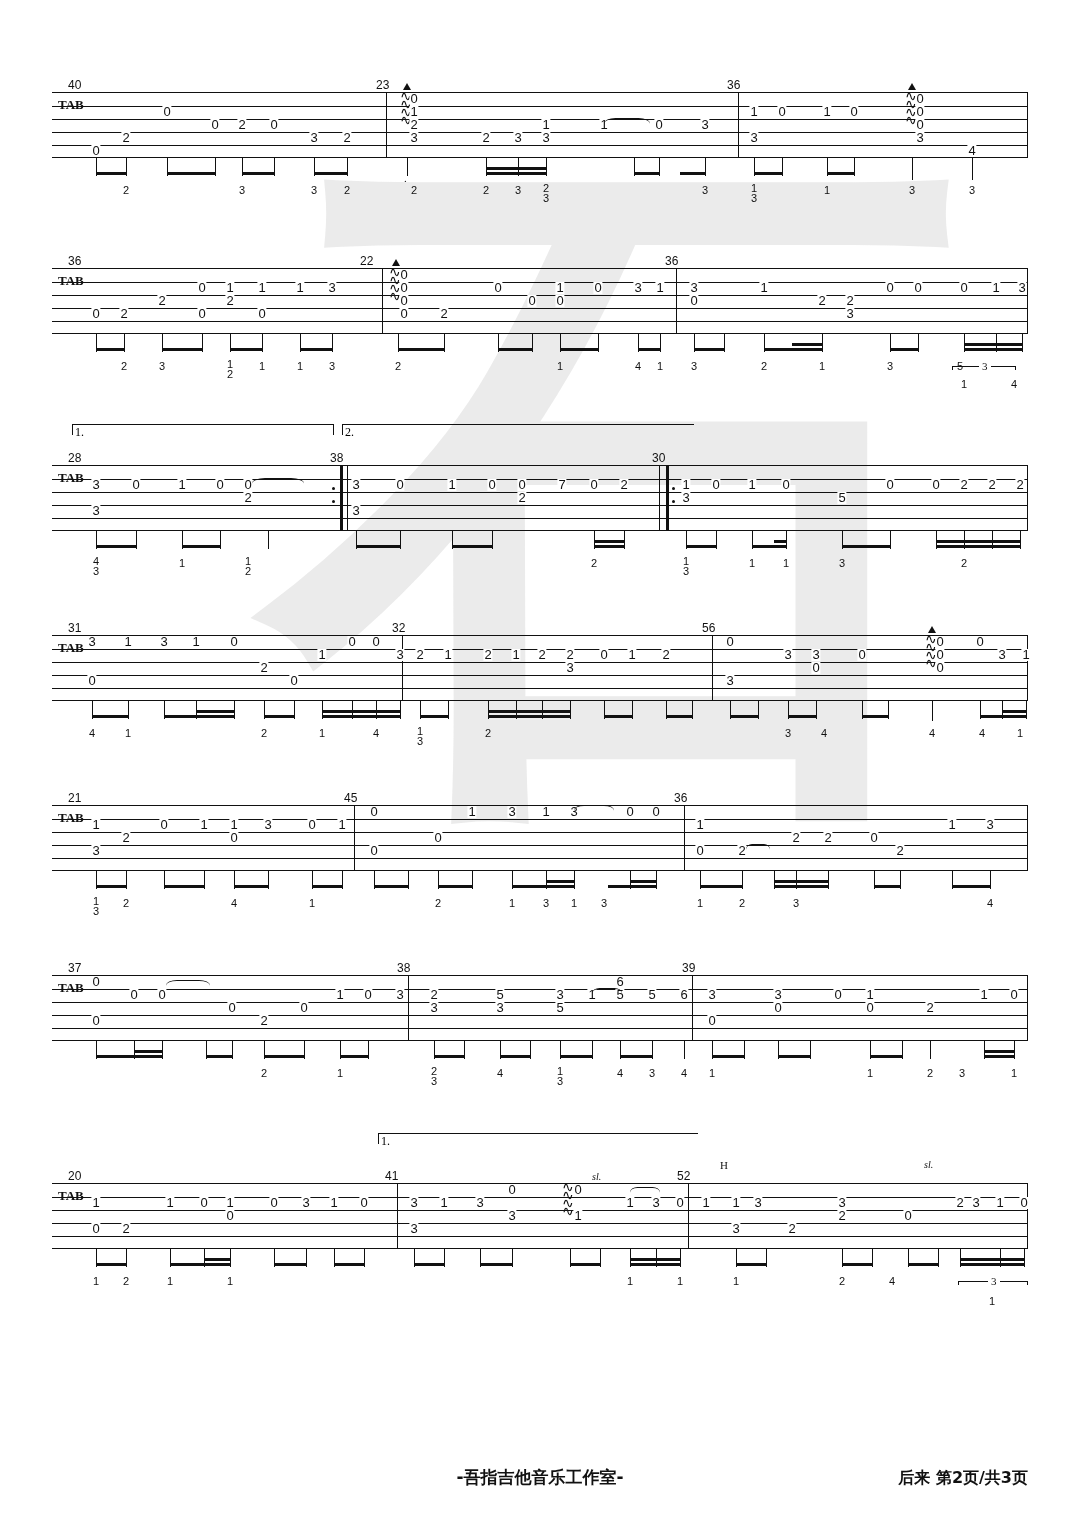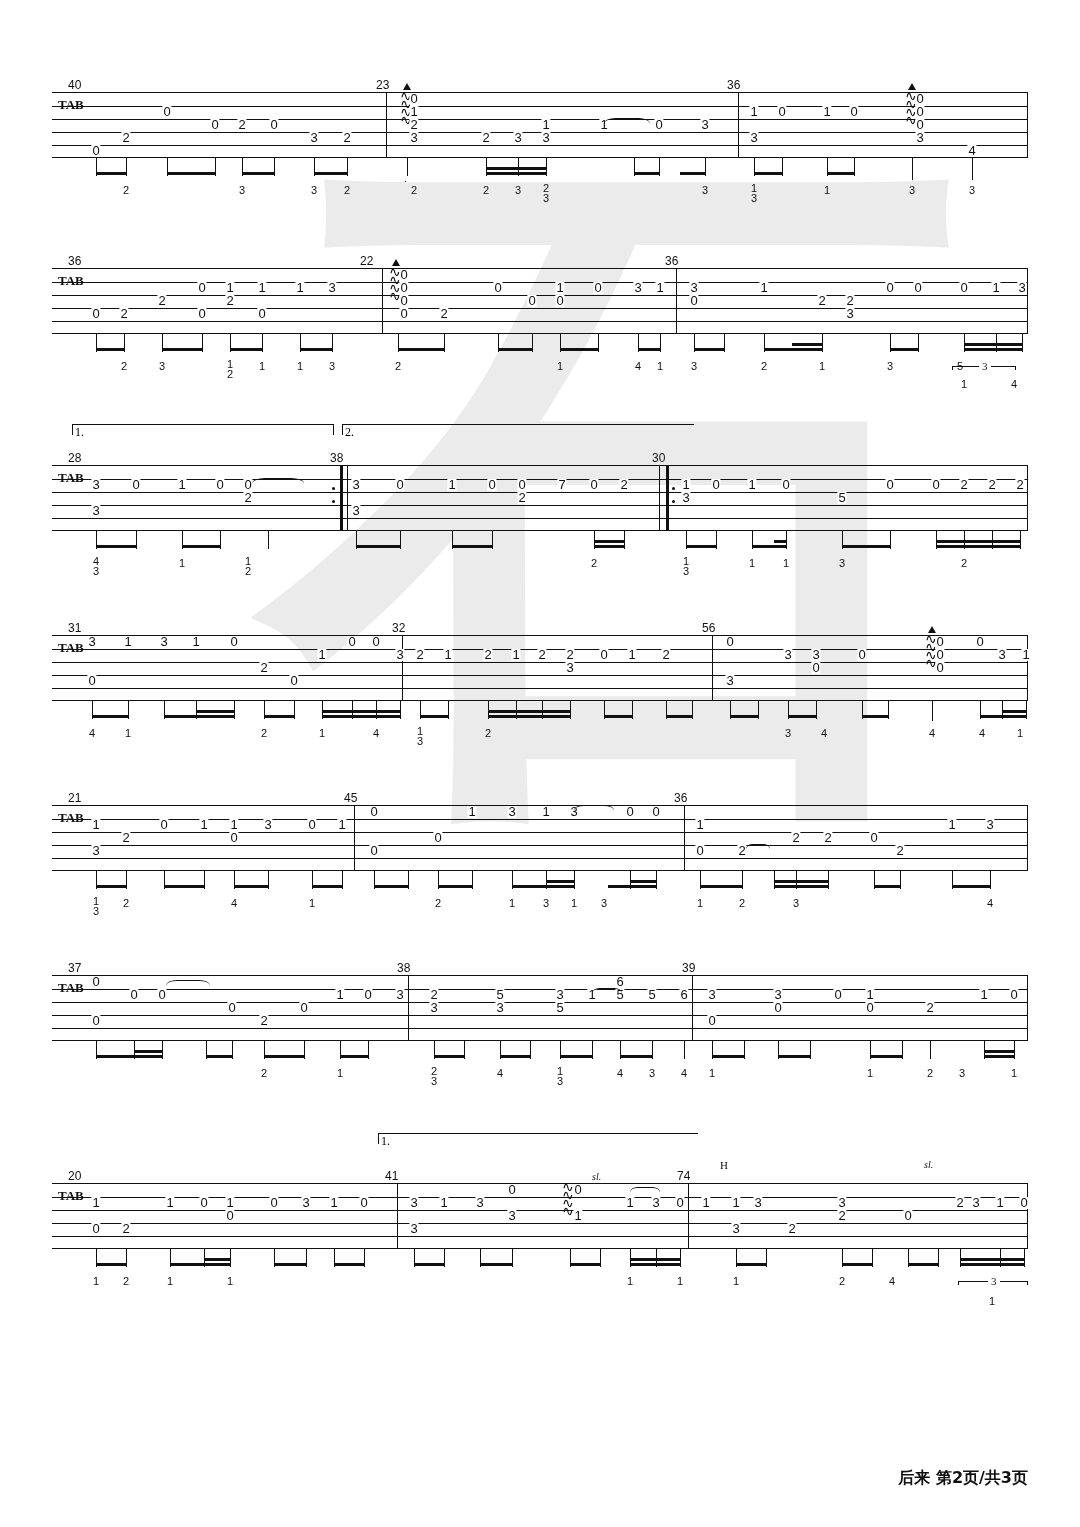--- a/index.html
+++ b/index.html
@@ -777,21 +777,21 @@
   <div class="system" style="left:52px;top:1183px;width:976px;height:120px;">
     <div class="staff" style="width:976px;height:66px;">
       <div class="ln" style="top:13px;"></div>
         <div class="ln" style="top:26px;"></div>
       <div class="ln" style="top:39px;"></div>
         <div class="ln" style="top:52px;"></div>
     </div>
     <div class="tabword" style="top:6px;">TAB</div>
     <div class="barnum" style="left:16px;top:-14px;">20</div>
     <div class="barnum" style="left:333px;top:-14px;">41</div>
-    <div class="barnum" style="left:625px;top:-14px;">74</div>
+    <div class="barnum" style="left:625px;top:-14px;">52</div>
     <div class="barline" style="left:345px;top:0;height:66px;"></div>
     <div class="barline" style="left:636px;top:0;height:66px;"></div>
     <div class="barline" style="left:975px;top:0;height:66px;"></div>
 
     <div class="small-it" style="left:540px;top:-12px;">sl.</div>
     <div class="hmark" style="left:668px;top:-24px;">H</div>
     <div class="small-it" style="left:872px;top:-24px;">sl.</div>
 
     <div class="note" style="left:44px;top:20px;">1</div>
     <div class="note" style="left:44px;top:46px;">0</div>
@@ -886,15 +886,16 @@
     <div class="finger" style="left:840px;top:92px;">4</div>
     <div class="triplet" style="left:906px;top:92px;width:70px;height:16px;">
       <span class="tl"></span>
         <span class="tb"></span>
         <span class="tr"></span>
       <span style="position:absolute;left:30px;top:0;background:#fff;padding:0 3px;">3</span>
     </div>
     <div class="finger" style="left:940px;top:112px;">1</div>
   </div>
 
+  <div class="footer-studio">-吾指吉他音乐工作室-</div>
   <div class="footer-page">后来 第2页/共3页</div>
 
 </div>
 
 </body></html>

